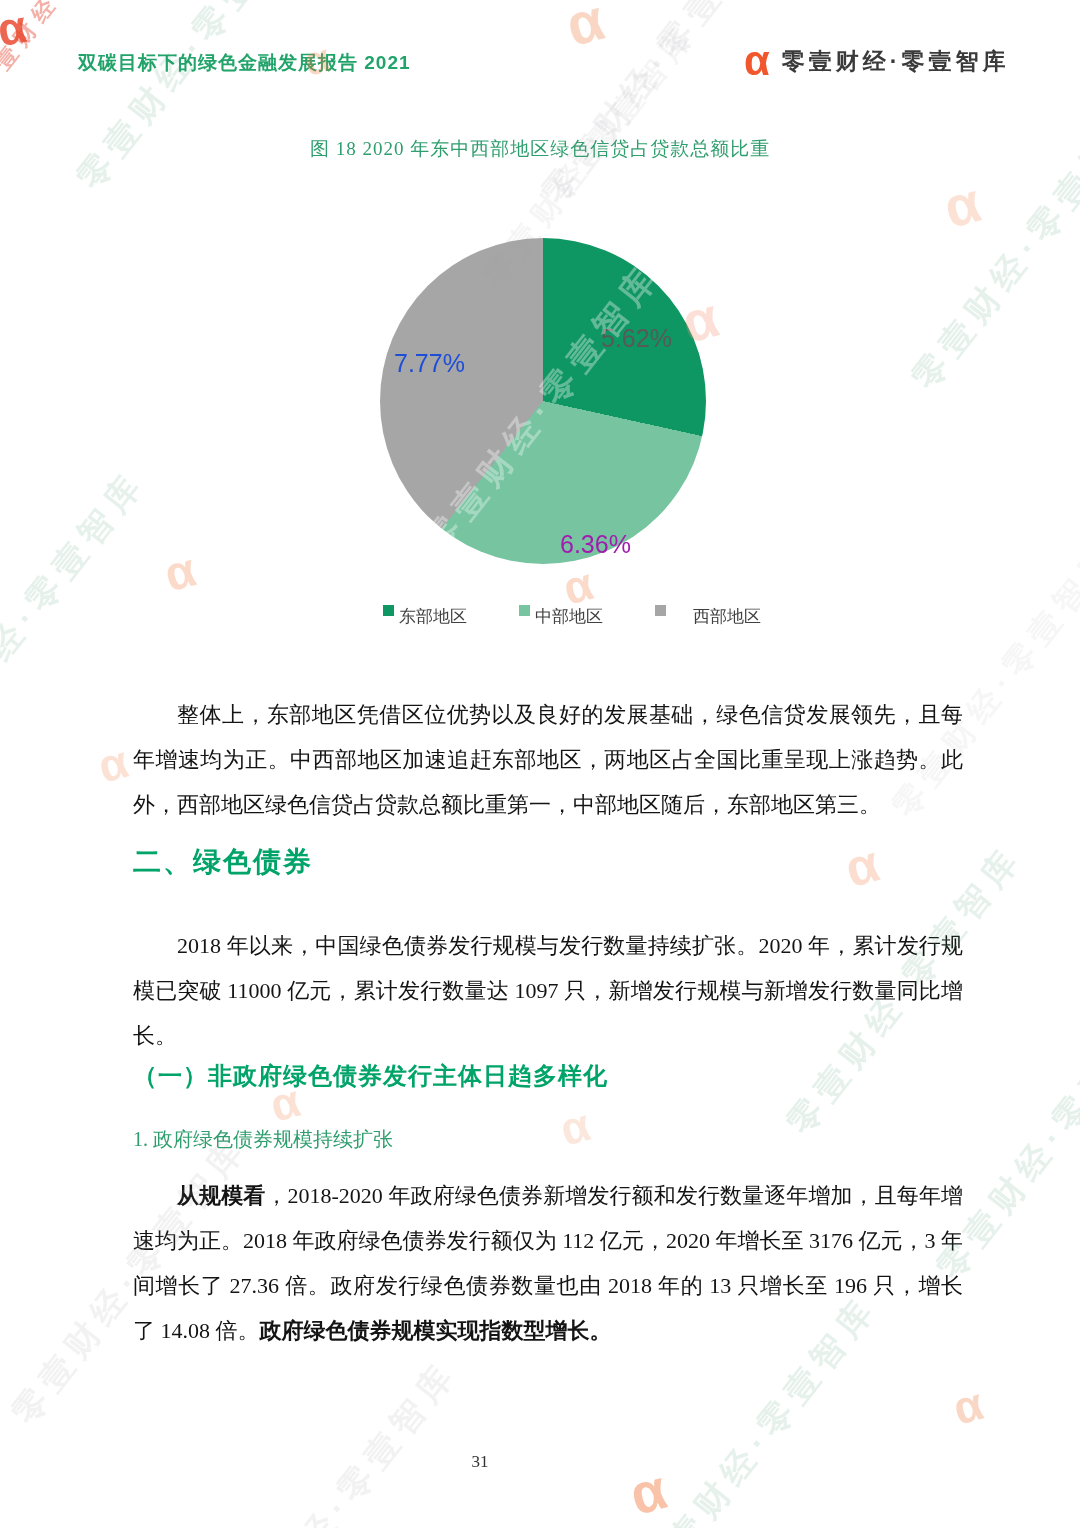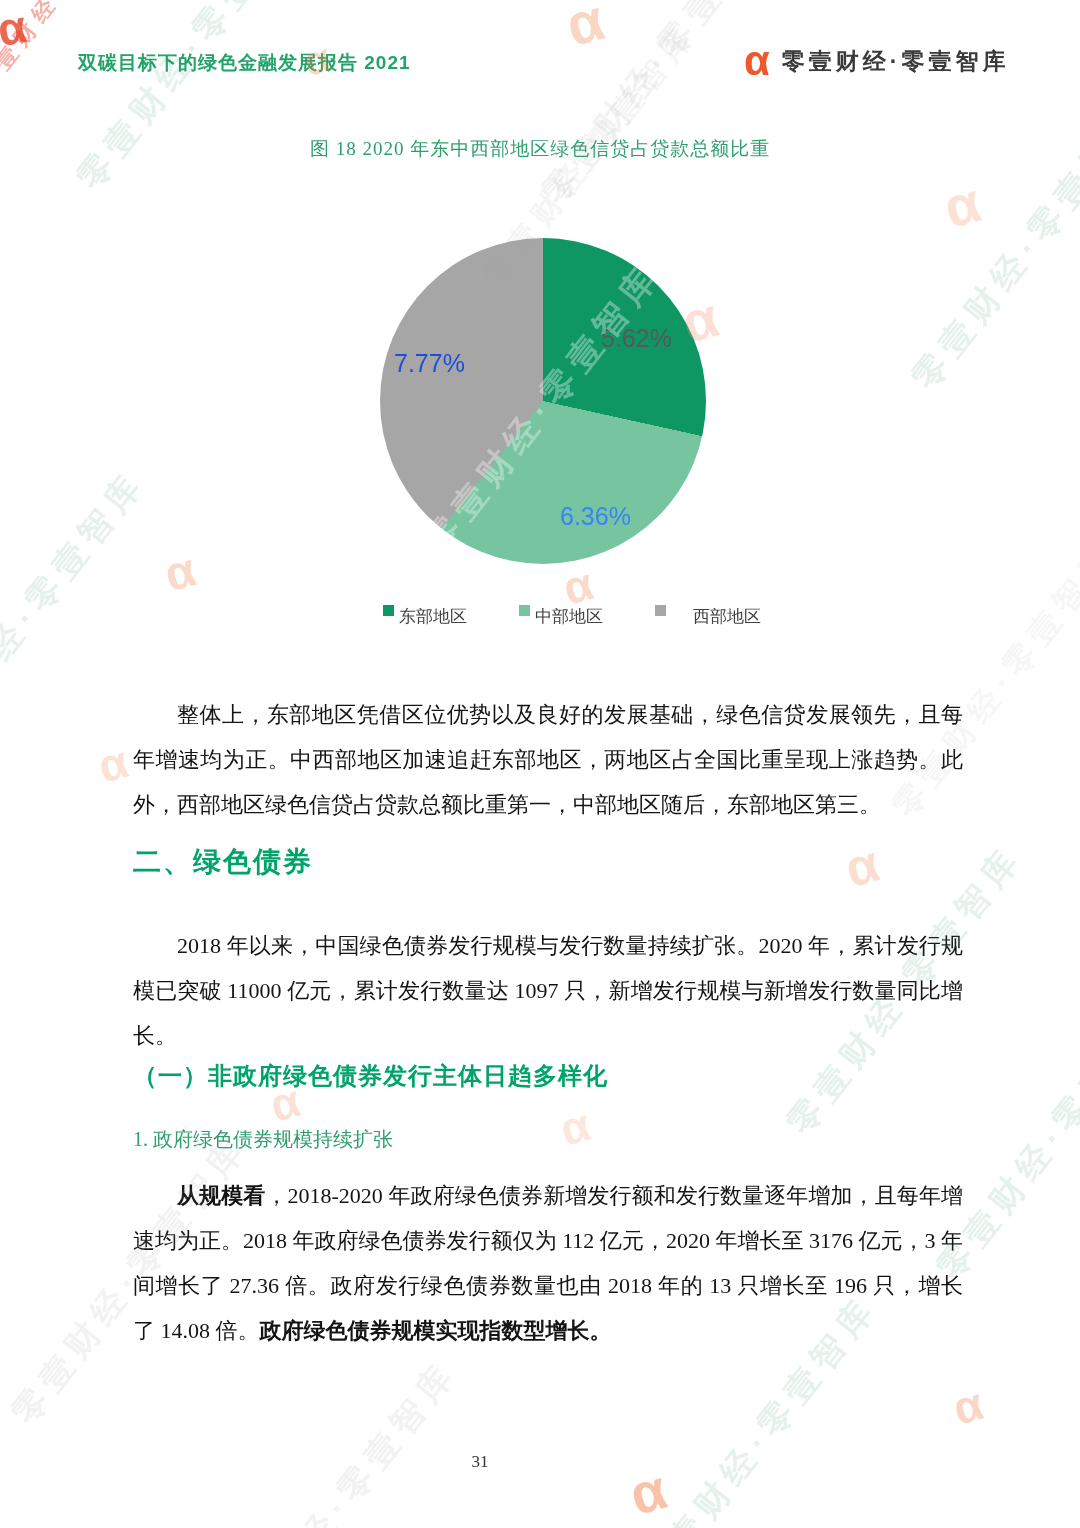--- a/index.html
+++ b/index.html
@@ -113,21 +113,21 @@
 
   <div class="report-title">双碳目标下的绿色金融发展报告 2021</div>
   <div class="brand">
     <span class="brand-logo">α</span>
     <span class="brand-name">零壹财经·零壹智库</span>
   </div>
 
   <div class="fig-title">图 18 2020 年东中西部地区绿色信贷占贷款总额比重</div>
   <div class="pie" style="background: conic-gradient(rgb(14, 150, 99) 0deg, rgb(14, 150, 99) 102.44deg, rgb(118, 196, 160) 102.44deg, rgb(118, 196, 160) 218.37deg, rgb(167, 166, 166) 218.37deg, rgb(167, 166, 166) 360deg);"></div>
   <div class="pie-label pl-east" style="color: rgb(89, 89, 89);">5.62%</div>
-  <div class="pie-label pl-mid" style="color: #3b82f6;">6.36%</div>
+  <div class="pie-label pl-mid" style="color: #a21caf; margin-top: 28px;">6.36%</div>
   <div class="pie-label pl-west" style="color: #1d4ed8;">7.77%</div>
 
   <div class="legend">
     <div class="legend-item li-0">
       <span class="swatch" style="background: rgb(14, 150, 99);"></span>
       <span class="legend-label">东部地区</span>
     </div>
     <div class="legend-item li-1">
       <span class="swatch" style="background: rgb(118, 196, 160);"></span>
       <span class="legend-label">中部地区</span>

